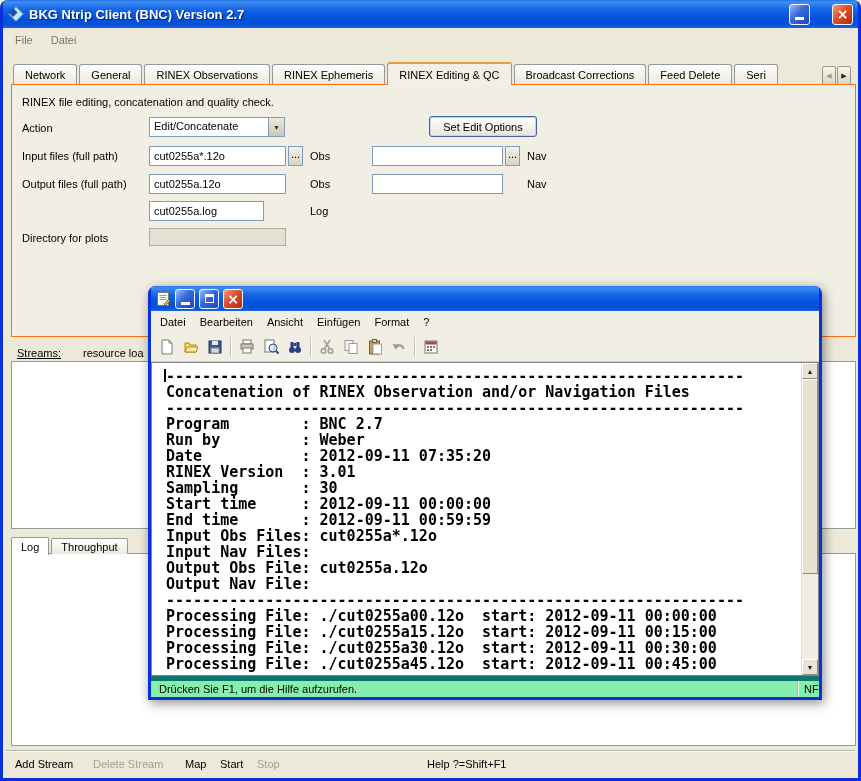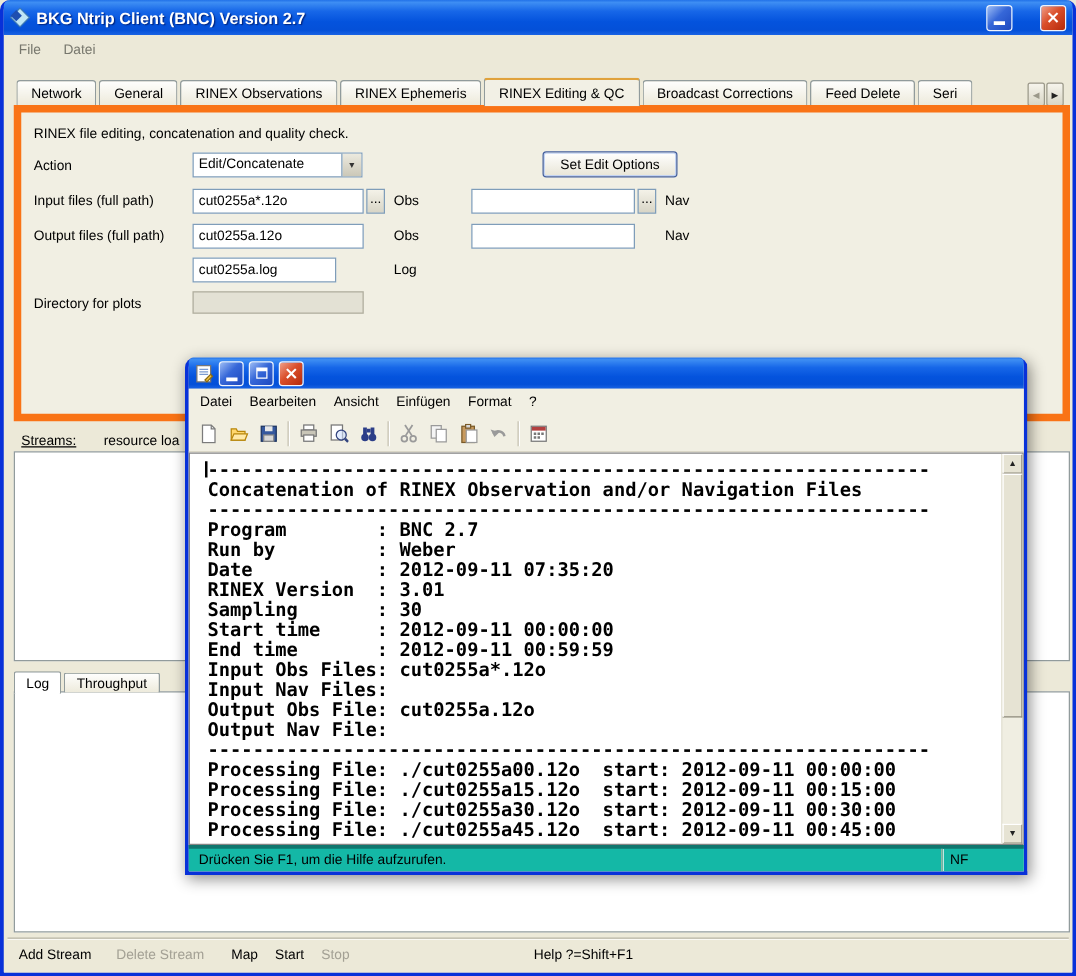--- a/index.html
+++ b/index.html
@@ -30,21 +30,21 @@
   .bnc-menubar { position:absolute; left:3px; top:28px; right:19px; height:24px; display:flex; align-items:center;text-align:center; }
   .bnc-menubar span { padding:3px 9px; font-size:11px; color:#77776D; }
 
   .tabbar { position:absolute; left:10px; top:62px; right:40px; height:23px; display:flex; align-items:flex-end; overflow:hidden; z-index:3; }
   .tab { height:20px; margin-bottom:1px; padding:0 11px; display:flex; align-items:center; font-size:11px; white-space:nowrap;
          background:linear-gradient(#FEFEFD,#EDEADB); border:1px solid #919B9C; border-bottom:none; border-radius:3px 3px 0 0; margin-right:2px; }
   .tab.active { height:23px; margin-bottom:0; background:#F2F0E5; border-top:2px solid #E0A23C; }
   .tsbtn { position:absolute; top:66px; width:14px; height:19px; background:linear-gradient(#F6F4EC,#D9D6C6);
            border:1px solid #9B988A; border-radius:2px; font-size:7px; display:flex; align-items:center; justify-content:center; }
 
-  .panel { position:absolute; left:8px; top:84px; width:845px; height:253px; border:6px solid #f97316; background:#F1EFE3; z-index:1; }
+  .panel { position:absolute; left:8px; top:84px; width:845px; height:253px; border:1px solid #f97316; background:#F1EFE3; z-index:1; }
   .lbl { position:absolute; font-size:11px; white-space:nowrap; }
   .fld { position:absolute; height:20px; border:1px solid #7F9DB9; background:#fff; font-family:"Liberation Sans",sans-serif; font-size:11px; padding:2px 4px; color:#000; outline:none; }
   .fld:disabled, .fld.dis { background:#E3E1D4; border-color:#B0AD9E; }
   .combo { position:absolute; height:20px; border:1px solid #7F9DB9; background:#fff; display:flex; align-items:stretch; }
   .combo .txt { flex:1; font-size:11px; padding:2px 4px; white-space:nowrap; }
   .combo .arrow { width:16px; border-left:1px solid #7F9DB9; background:linear-gradient(#ECEADF,#CBC8B8); display:flex; align-items:center; justify-content:center; font-size:7px; color:#333; }
   .mini { position:absolute; width:15px; height:20px; border:1px solid #7F9DB9; background:linear-gradient(#F4F2E8,#D8D5C6);
           font-size:11px; display:flex; align-items:center; justify-content:center; padding-bottom:4px; }
   .push { position:absolute; border:1px solid #44609E; border-radius:3px; background:linear-gradient(#FFFFFF,#E8E5D6);
           font-size:11px; display:flex; align-items:center; justify-content:center; box-shadow:inset 0 0 0 1px #C3D3F2; }
@@ -73,23 +73,23 @@
   .wp-tools { height:30px; flex:0 0 auto; display:flex; align-items:center; background:#F1EFE3; border-bottom:1px solid #D2CFBF; padding-left:4px; gap:1px; }
   .wp-sep { width:1px; height:20px; background:#C6C2B2; margin:0 3px; box-shadow:1px 0 0 #fff; }
   .tbico { width:23px; height:24px; display:flex; align-items:center; justify-content:center; }
   .wp-text { flex:1 1 auto; position:relative; background:#fff; border:1px solid #848484; overflow:hidden; }
   .wp-text pre { font-family:"DejaVu Sans Mono",monospace; font-size:15px; line-height:16px; font-weight:bold; padding:5px 0 0 14px; white-space:pre; }
   .caret { position:absolute; left:12px; top:6px; width:2px; height:13px; background:#000; }
   .wp-scroll { position:absolute; top:0; right:0; bottom:0; width:17px; background:#F0EEE2; border-left:1px solid #E2DFD2; }
   .sb { position:absolute; left:0; width:16px; height:16px; background:#E6E3D3; border:1px solid; border-color:#FFFFFF #8E8B7D #8E8B7D #FFFFFF; display:flex; align-items:center; justify-content:center; font-size:7px; color:#222; }
   .sb.up { top:0; } .sb.down { bottom:0; }
   .sb-thumb { position:absolute; left:0; top:16px; width:16px; height:195px; background:#E6E3D3; border:1px solid; border-color:#FFFFFF #8E8B7D #8E8B7D #FFFFFF; }
-  .wp-status { height:21px; flex:0 0 auto; display:flex; align-items:center; background:#14b8a6; font-size:11px; border-top:3px solid #0f766e; }
+  .wp-status { height:21px; flex:0 0 auto; display:flex; align-items:center; background:#86efac; font-size:11px; border-top:5px solid #0f766e; }
   .wp-status .left { flex:1; padding-left:8px; white-space:nowrap; overflow:hidden; }
-  .wp-status .right { width:66px; height:100%; border-left:1px solid #B8B5A6; box-shadow:inset 1px 0 0 #FAF9F4; display:flex; align-items:center; padding-left:6px; }
+  .wp-status .right { width:22px; height:100%; border-left:1px solid #B8B5A6; box-shadow:inset 1px 0 0 #FAF9F4; display:flex; align-items:center; padding-left:6px; }
 </style>
 </head>
 <body>
 
 <div id="bnc" class="xp-win">
 
   <div class="titlebar">
     <span style="display:flex;">
       <svg width="16" height="16" viewBox="0 0 16 16">
         <polygon points="8,0.5 15.5,8 8,15.5 0.5,8" fill="#BFE6F5" stroke="#3A78B5"></polygon>

